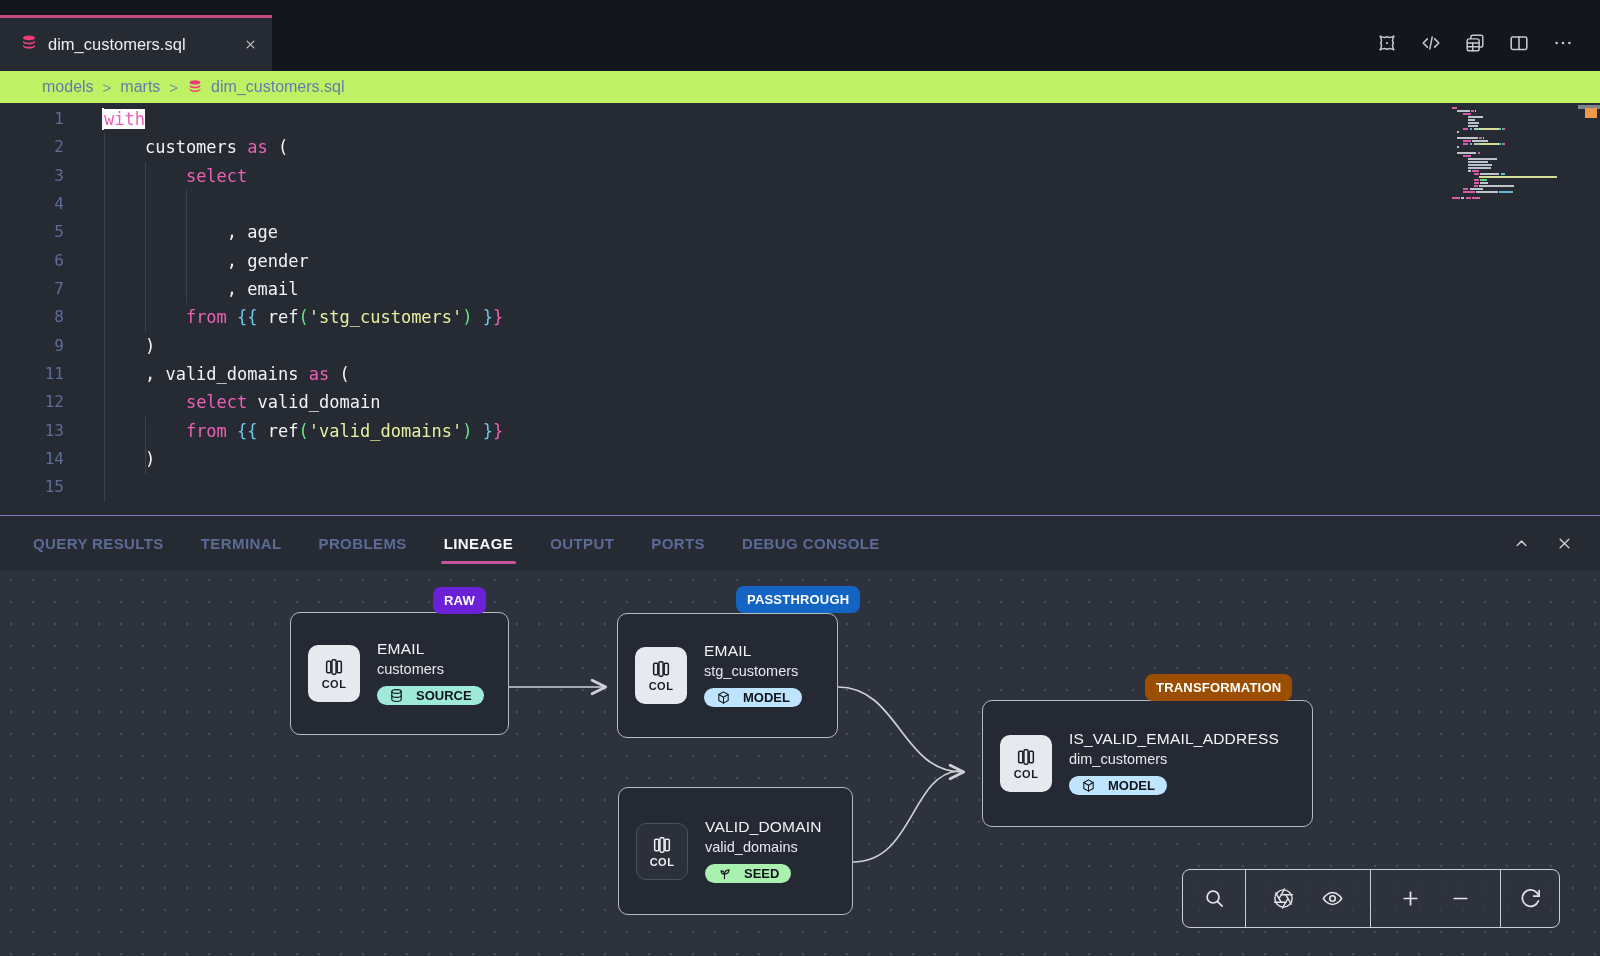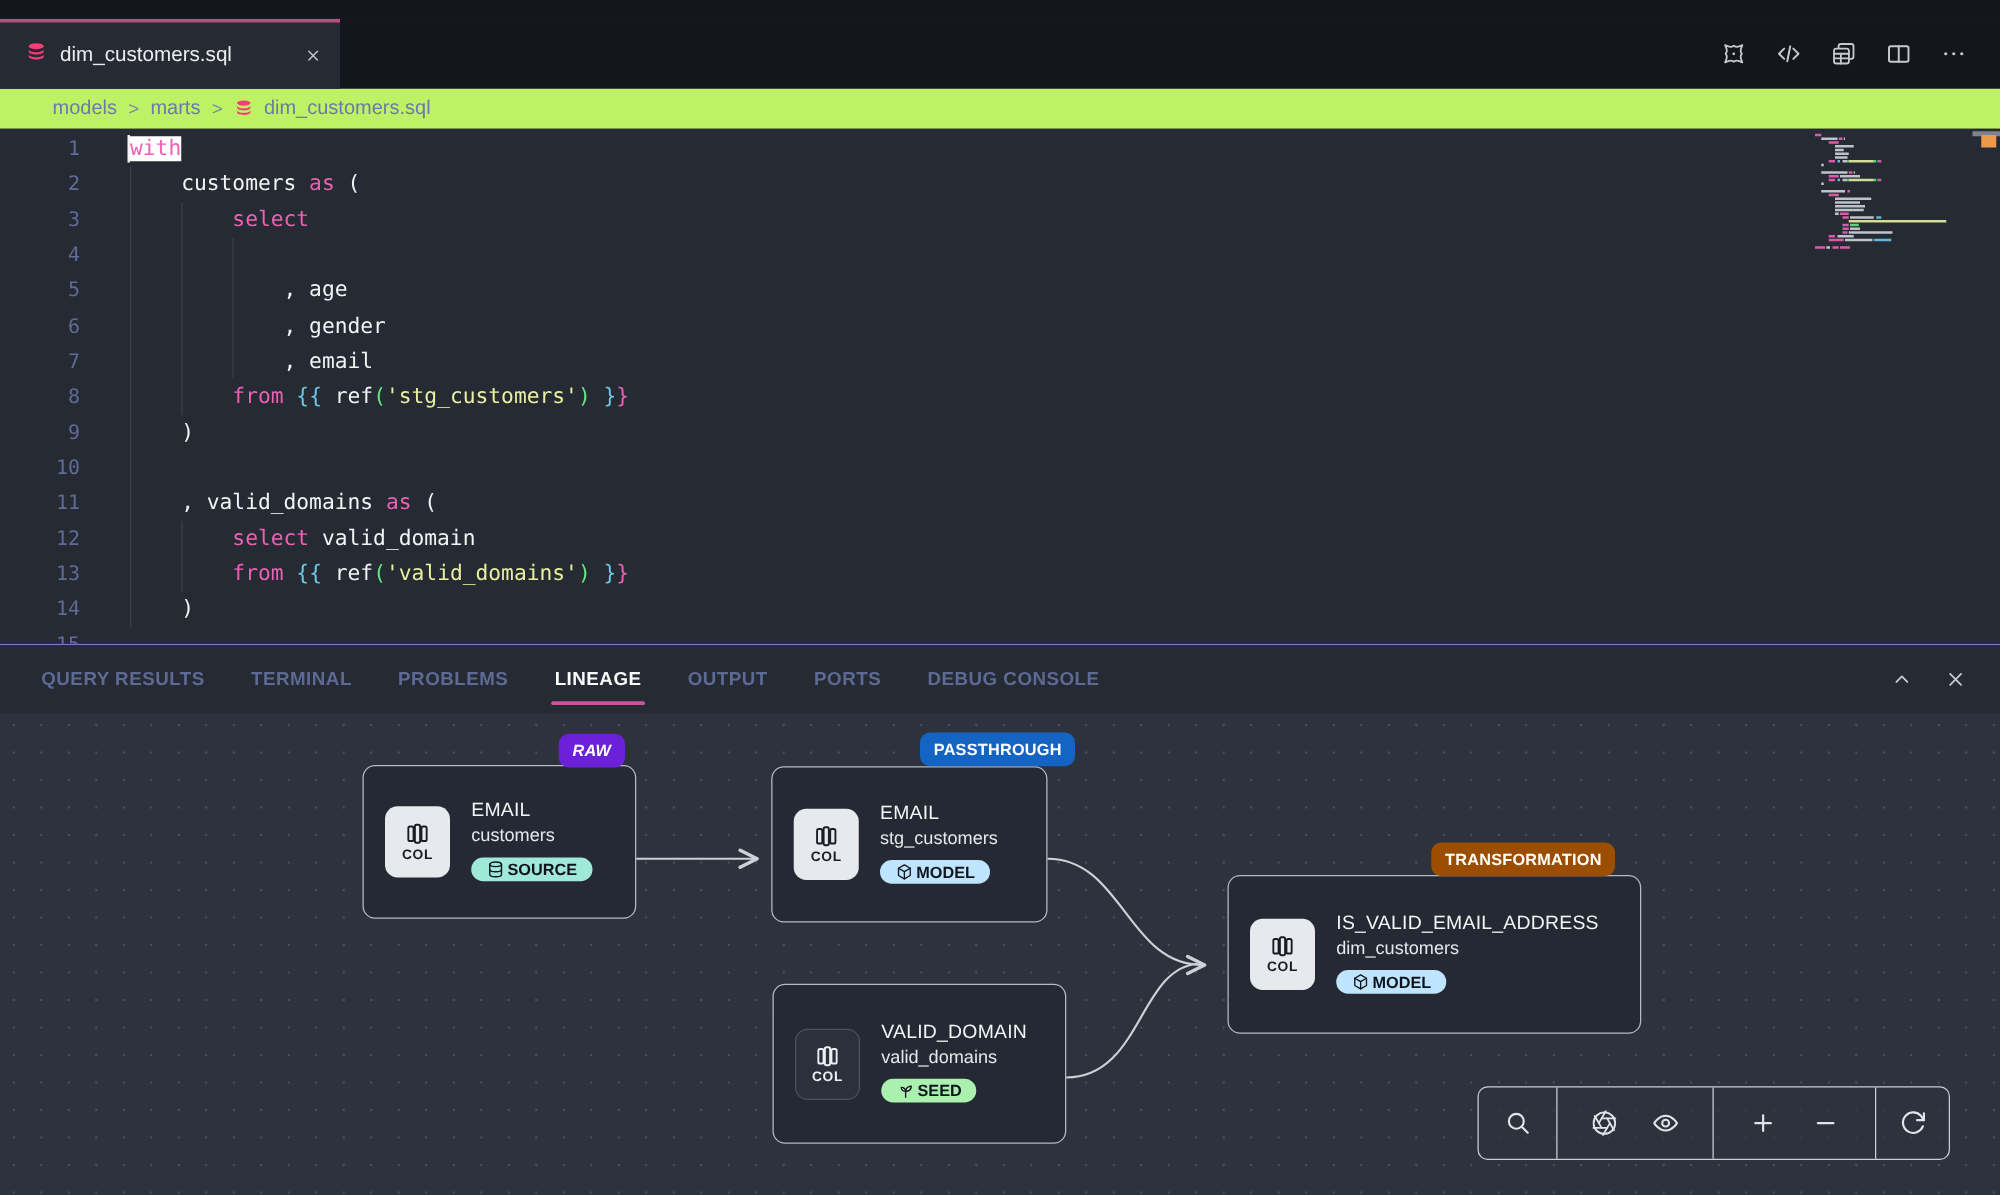--- a/index.html
+++ b/index.html
@@ -59,21 +59,21 @@
   .edges { position:absolute; inset:0; pointer-events:none; }
   .node { position:absolute; background:#252933; border:1.3px solid #b6bac4; border-radius:10px;
           display:flex; align-items:center; gap:17px; padding-left:17px; cursor:pointer; }
   .chip { width:52px; height:57px; border-radius:10px; display:flex; flex-direction:column;
           align-items:center; justify-content:center; gap:1px; flex:none; }
   .chip.light { background:#e7e9ee; color:#171c25; }
   .chip.dark { background:#2b303b; border:1px solid #4a5160; color:#edeff2; }
   .chip-label { font-size:11px; font-weight:700; letter-spacing:.5px; }
   .node-title { font-size:15.5px; font-weight:400; color:#f3f4f6; letter-spacing:.2px; }
   .node-sub { font-size:14.5px; color:#e6e8eb; margin-top:3px; }
-  .type-badge { display:inline-flex; align-items:center; gap:2px; margin-top:9px;
+  .type-badge { display:inline-flex; align-items:center; gap:12px; margin-top:9px;
                 padding:2px 12px; border-radius:14px; font-size:13px; font-weight:700;
                 color:#0f141c; width:max-content; }
   .top-badge { position:absolute; border-radius:8px; padding:6px 11px; font-size:13px;
                font-weight:700; color:#fff; letter-spacing:.2px; white-space:nowrap; }
 
   .ltoolbar { position:absolute; left:1182px; top:298px; width:378px; height:59px;
               border:1.4px solid #c9cdd5; border-radius:8px; display:flex; color:#e2e4e9;
               background:rgba(46,50,60,.6); }
   .tool-sec { display:flex; align-items:center; justify-content:space-evenly;
               border-right:1.4px solid #c9cdd5; }
@@ -185,24 +185,20 @@
           <span class="lnum">7</span>
           <span class="ltext"><span class="tk-pl">            , email</span></span>
         </div>
         <div class="code-line">
           <span class="lnum">8</span>
           <span class="ltext"><span class="tk-pl">        </span><span class="tk-kw">from</span><span class="tk-pl"> </span><span class="tk-cyn">{{</span><span class="tk-pl"> ref</span><span class="tk-grn">(</span><span class="tk-str">'stg_customers'</span><span class="tk-grn">)</span><span class="tk-pl"> </span><span class="tk-cyn">}</span><span class="tk-pnk">}</span></span>
         </div>
         <div class="code-line">
           <span class="lnum">9</span>
           <span class="ltext"><span class="tk-pl">    )</span></span>
-        </div>
-        <div class="code-line">
-          <span class="lnum">10</span>
-          <span class="ltext"></span>
         </div>
         <div class="code-line">
           <span class="lnum">11</span>
           <span class="ltext"><span class="tk-pl">    , valid_domains </span><span class="tk-kw">as</span><span class="tk-pl"> (</span></span>
         </div>
         <div class="code-line">
           <span class="lnum">12</span>
           <span class="ltext"><span class="tk-pl">        </span><span class="tk-kw">select</span><span class="tk-pl"> valid_domain</span></span>
         </div>
         <div class="code-line">
@@ -513,18 +509,18 @@
         </div>
         <div class="tool-sec" style="flex: 1 1 0%;">
           <span class="tbtn">
             <svg width="23" height="23" viewBox="0 0 24 24" fill="none" stroke="currentColor" stroke-width="1.8" stroke-linecap="round" stroke-linejoin="round">
               <polyline points="21 3.8 21 9.5 15.3 9.5"></polyline>
               <path d="M20.2 14.6a8.6 8.6 0 1 1-1.9-9L21 9.5"></path>
             </svg>
           </span>
         </div>
       </div>
-  <div class="top-badge" style="left: 447px; top: 16px; background: rgb(107, 33, 216); font-style: italic;">RAW</div>
+  <div class="top-badge" style="left: 433px; top: 16px; background: rgb(107, 33, 216);">RAW</div>
       <div class="top-badge" style="left: 736px; top: 15px; background: rgb(20, 100, 196);">PASSTHROUGH</div>
       <div class="top-badge" style="left: 1145px; top: 103px; background: rgb(156, 78, 0);">TRANSFORMATION</div>
     </div>
 
 </div>
 
 </body></html>

